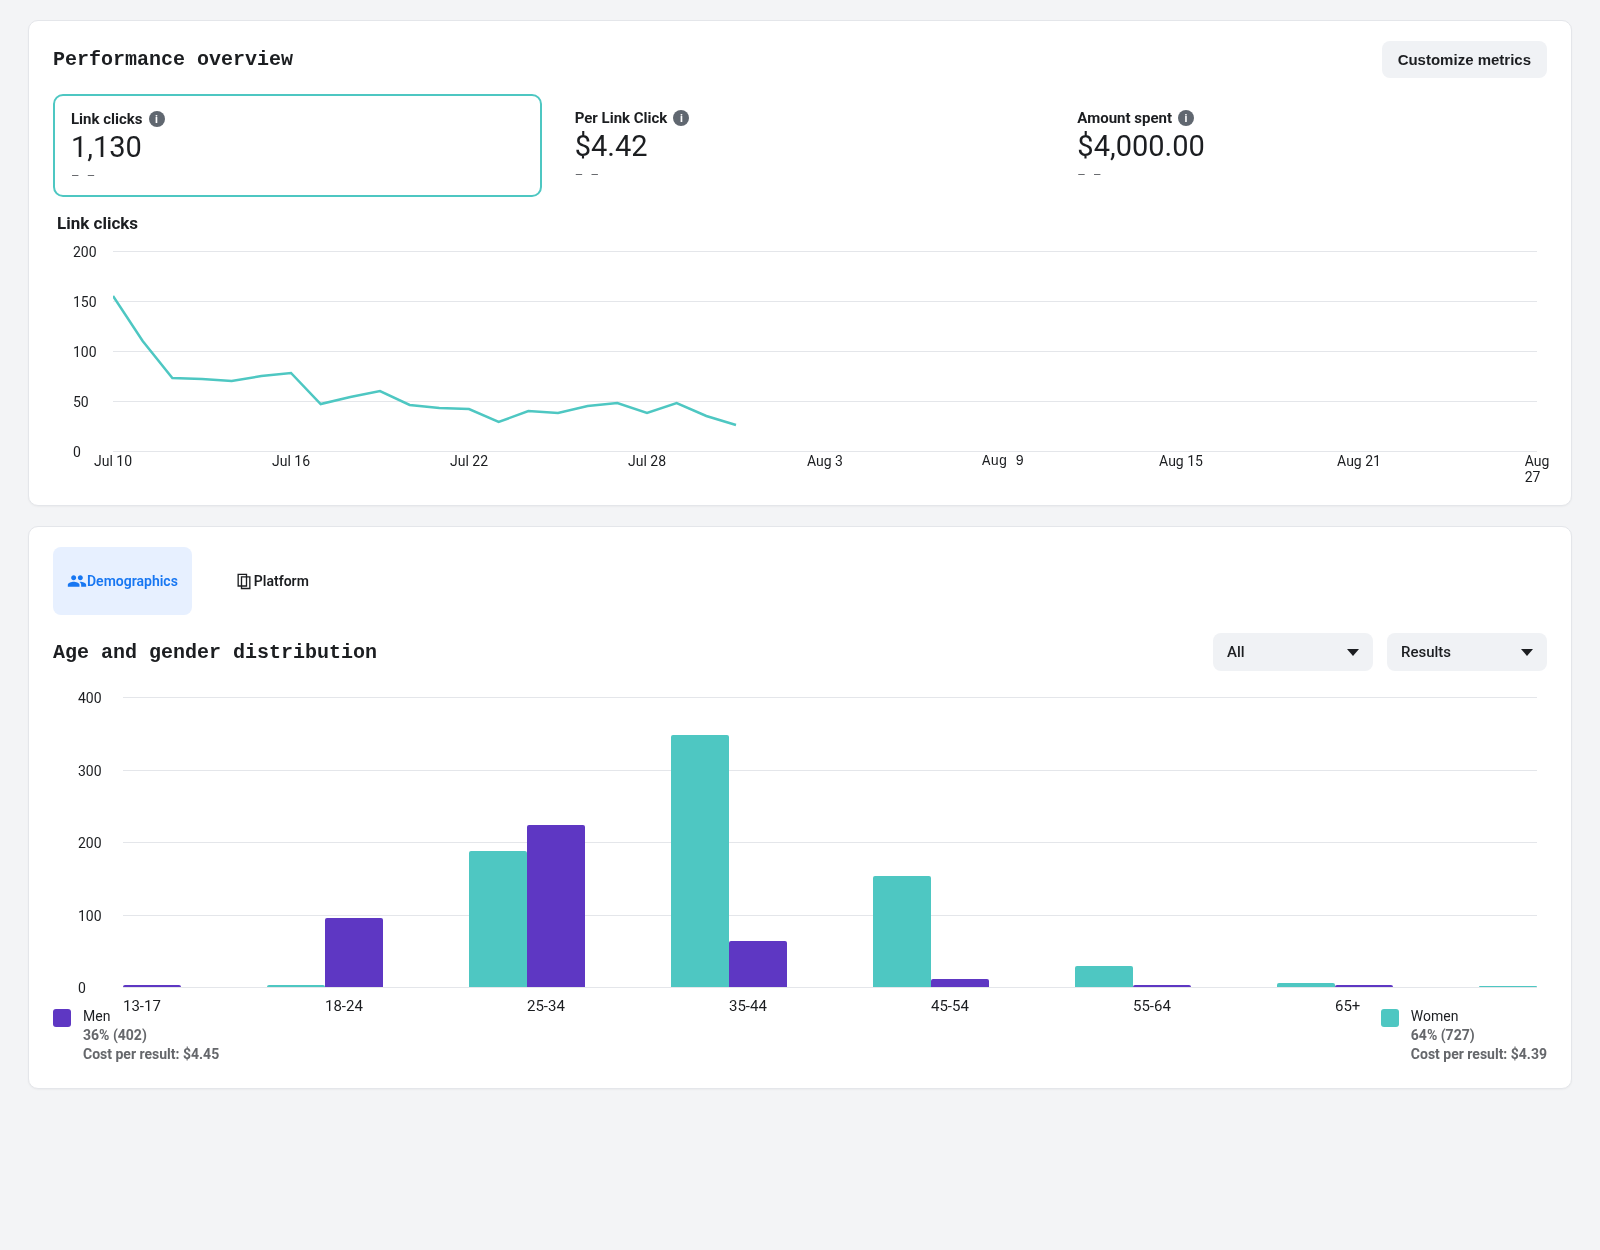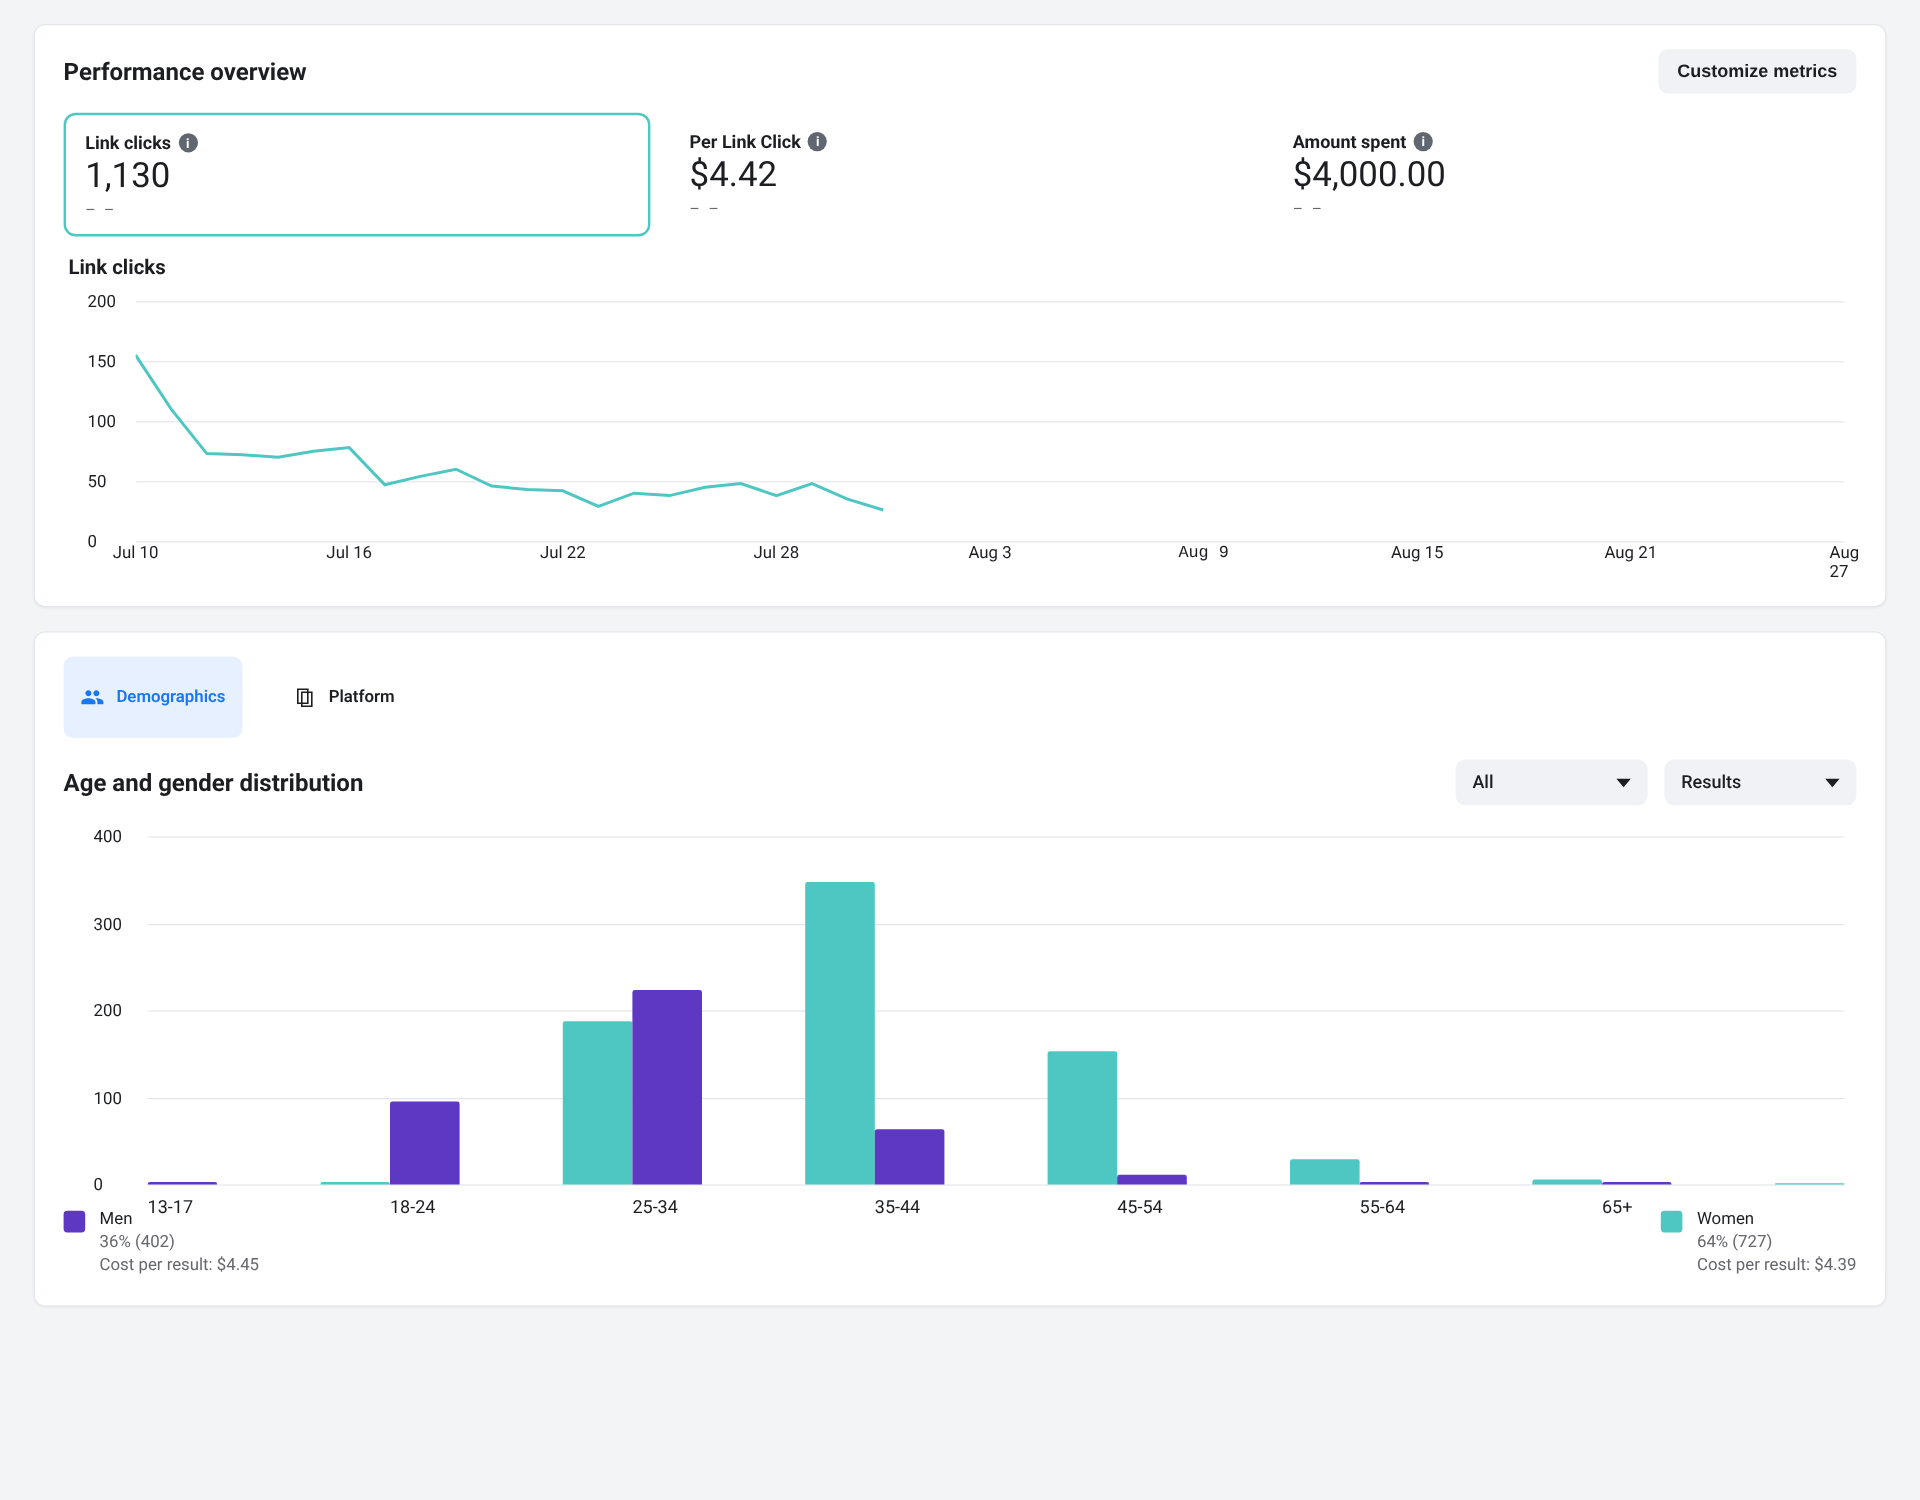--- a/index.html
+++ b/index.html
@@ -24,21 +24,21 @@
   .page{width:1600px;padding:20px 28px 28px;margin:0 auto;}
   .card{
     background:var(--card);
     border:1px solid var(--line);
     border-radius:10px;
     box-shadow:0 1px 2px rgba(0,0,0,0.04);
     margin-bottom:20px;
     padding:20px 24px 24px;
   }
   .card-head{display:flex;align-items:center;justify-content:space-between;margin-bottom:16px;}
-  .card-title{font-size:20px;font-weight:700;}
+  .card-title{font-size:20px;font-weight:700;font-family:Liberation Mono, monospace;}
   .btn{
     background:var(--chip);
     border:none;
     border-radius:8px;
     padding:10px 16px;
     font-size:15px;
     font-weight:600;
     color:var(--ink);
     cursor:pointer;
   }
@@ -65,21 +65,21 @@
   
   .linechart{position:relative;height:240px;padding:8px 10px 0 60px;}
   .lc-grid{position:absolute;left:60px;right:10px;top:10px;height:200px;}
   .lc-row{position:absolute;left:0;right:0;border-top:1px solid var(--line);}
   .lc-ylab{position:absolute;left:-40px;transform:translateY(-50%);font-size:14px;color:var(--ink);}
   .lc-xaxis{position:absolute;left:60px;right:10px;top:212px;display:flex;}
   .lc-xlab{font-size:14px;}
   svg.lc-svg{position:absolute;left:60px;right:10px;top:10px;height:200px;width:calc(100% - 70px);}
   
   .tabs{display:flex;align-items:center;gap:28px;margin-bottom:18px;}
-  .tab{display:flex;align-items:center;gap:10px;padding:24px 14px;border-radius:8px;font-weight:600;cursor:pointer;}
+  .tab{display:flex;align-items:center;padding:24px 14px;border-radius:8px;font-weight:600;cursor:pointer;}
   .tab.active{background:#e7f0ff;color:var(--blue);}
   .tab .icn{width:20px;height:20px;display:inline-flex;align-items:center;justify-content:center;}
   .section-head{display:flex;align-items:center;justify-content:space-between;margin-bottom:16px;}
   .selects{display:flex;gap:14px;}
   .select{
     background:var(--chip);border:none;border-radius:8px;
     padding:10px 14px;min-width:160px;
     display:flex;align-items:center;justify-content:space-between;
     font-size:15px;font-weight:500;cursor:pointer;
   }
@@ -92,21 +92,21 @@
   .bc-cols{position:absolute;left:70px;right:10px;top:10px;height:290px;display:flex;}
   .bc-col{flex:1;display:flex;align-items:flex-end;justify-content:space-between;gap:8px;position:relative;}
   .bar{width:58px;border-radius:2px 2px 0 0;}
   .bar.men{background:var(--purple);}
   .bar.women{background:var(--teal);}
   .bc-xlab{position:absolute;top:100%;margin-top:10px;font-size:15px;white-space:nowrap;}
   .legend{display:flex;justify-content:space-between;gap:108px;}
   .legend-item{display:flex;gap:12px;}
   .swatch{width:18px;height:18px;border-radius:3px;margin-top:2px;}
   .legend-lines div{font-size:14px;line-height:1.35;}
-  .legend-lines .sub{color:var(--muted);}
+  .legend-lines .sub{color:var(--muted);font-weight:bold;}
 </style>
 </head>
 <body>
 
 <div class="page">
 
   <div class="card">
     <div class="card-head">
       <div class="card-title">Performance overview</div>
       <button class="btn">Customize metrics</button>

